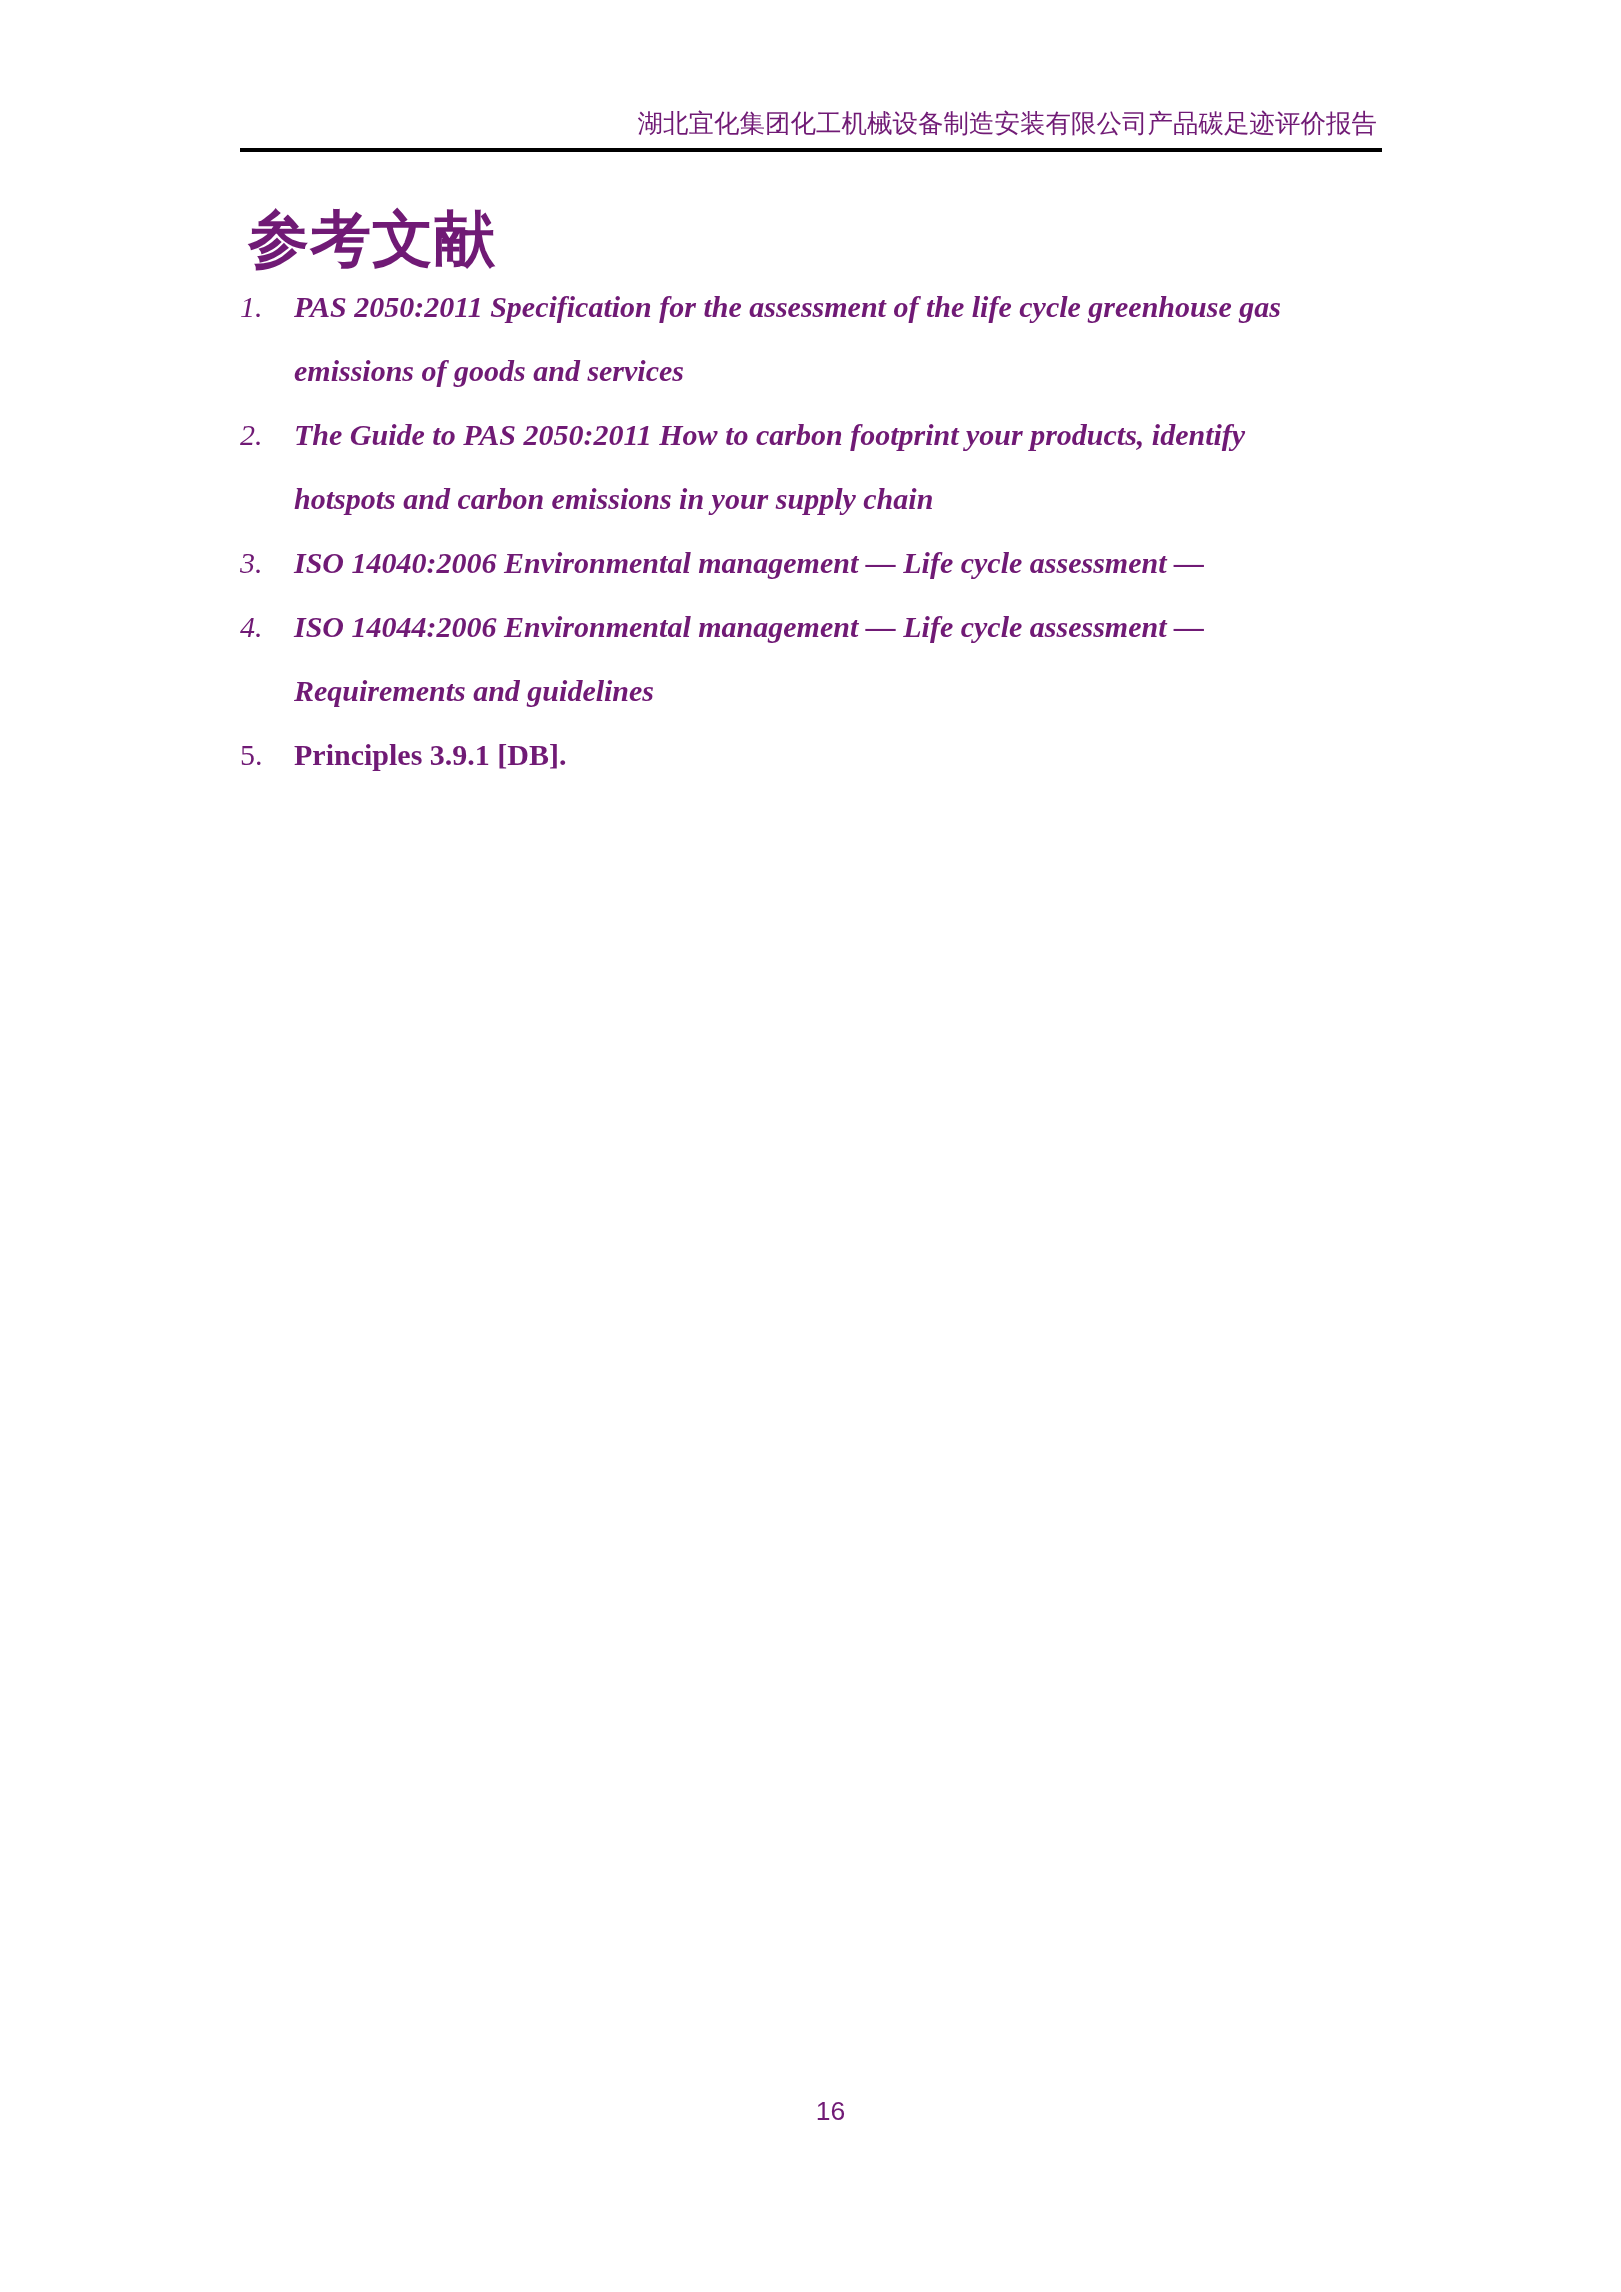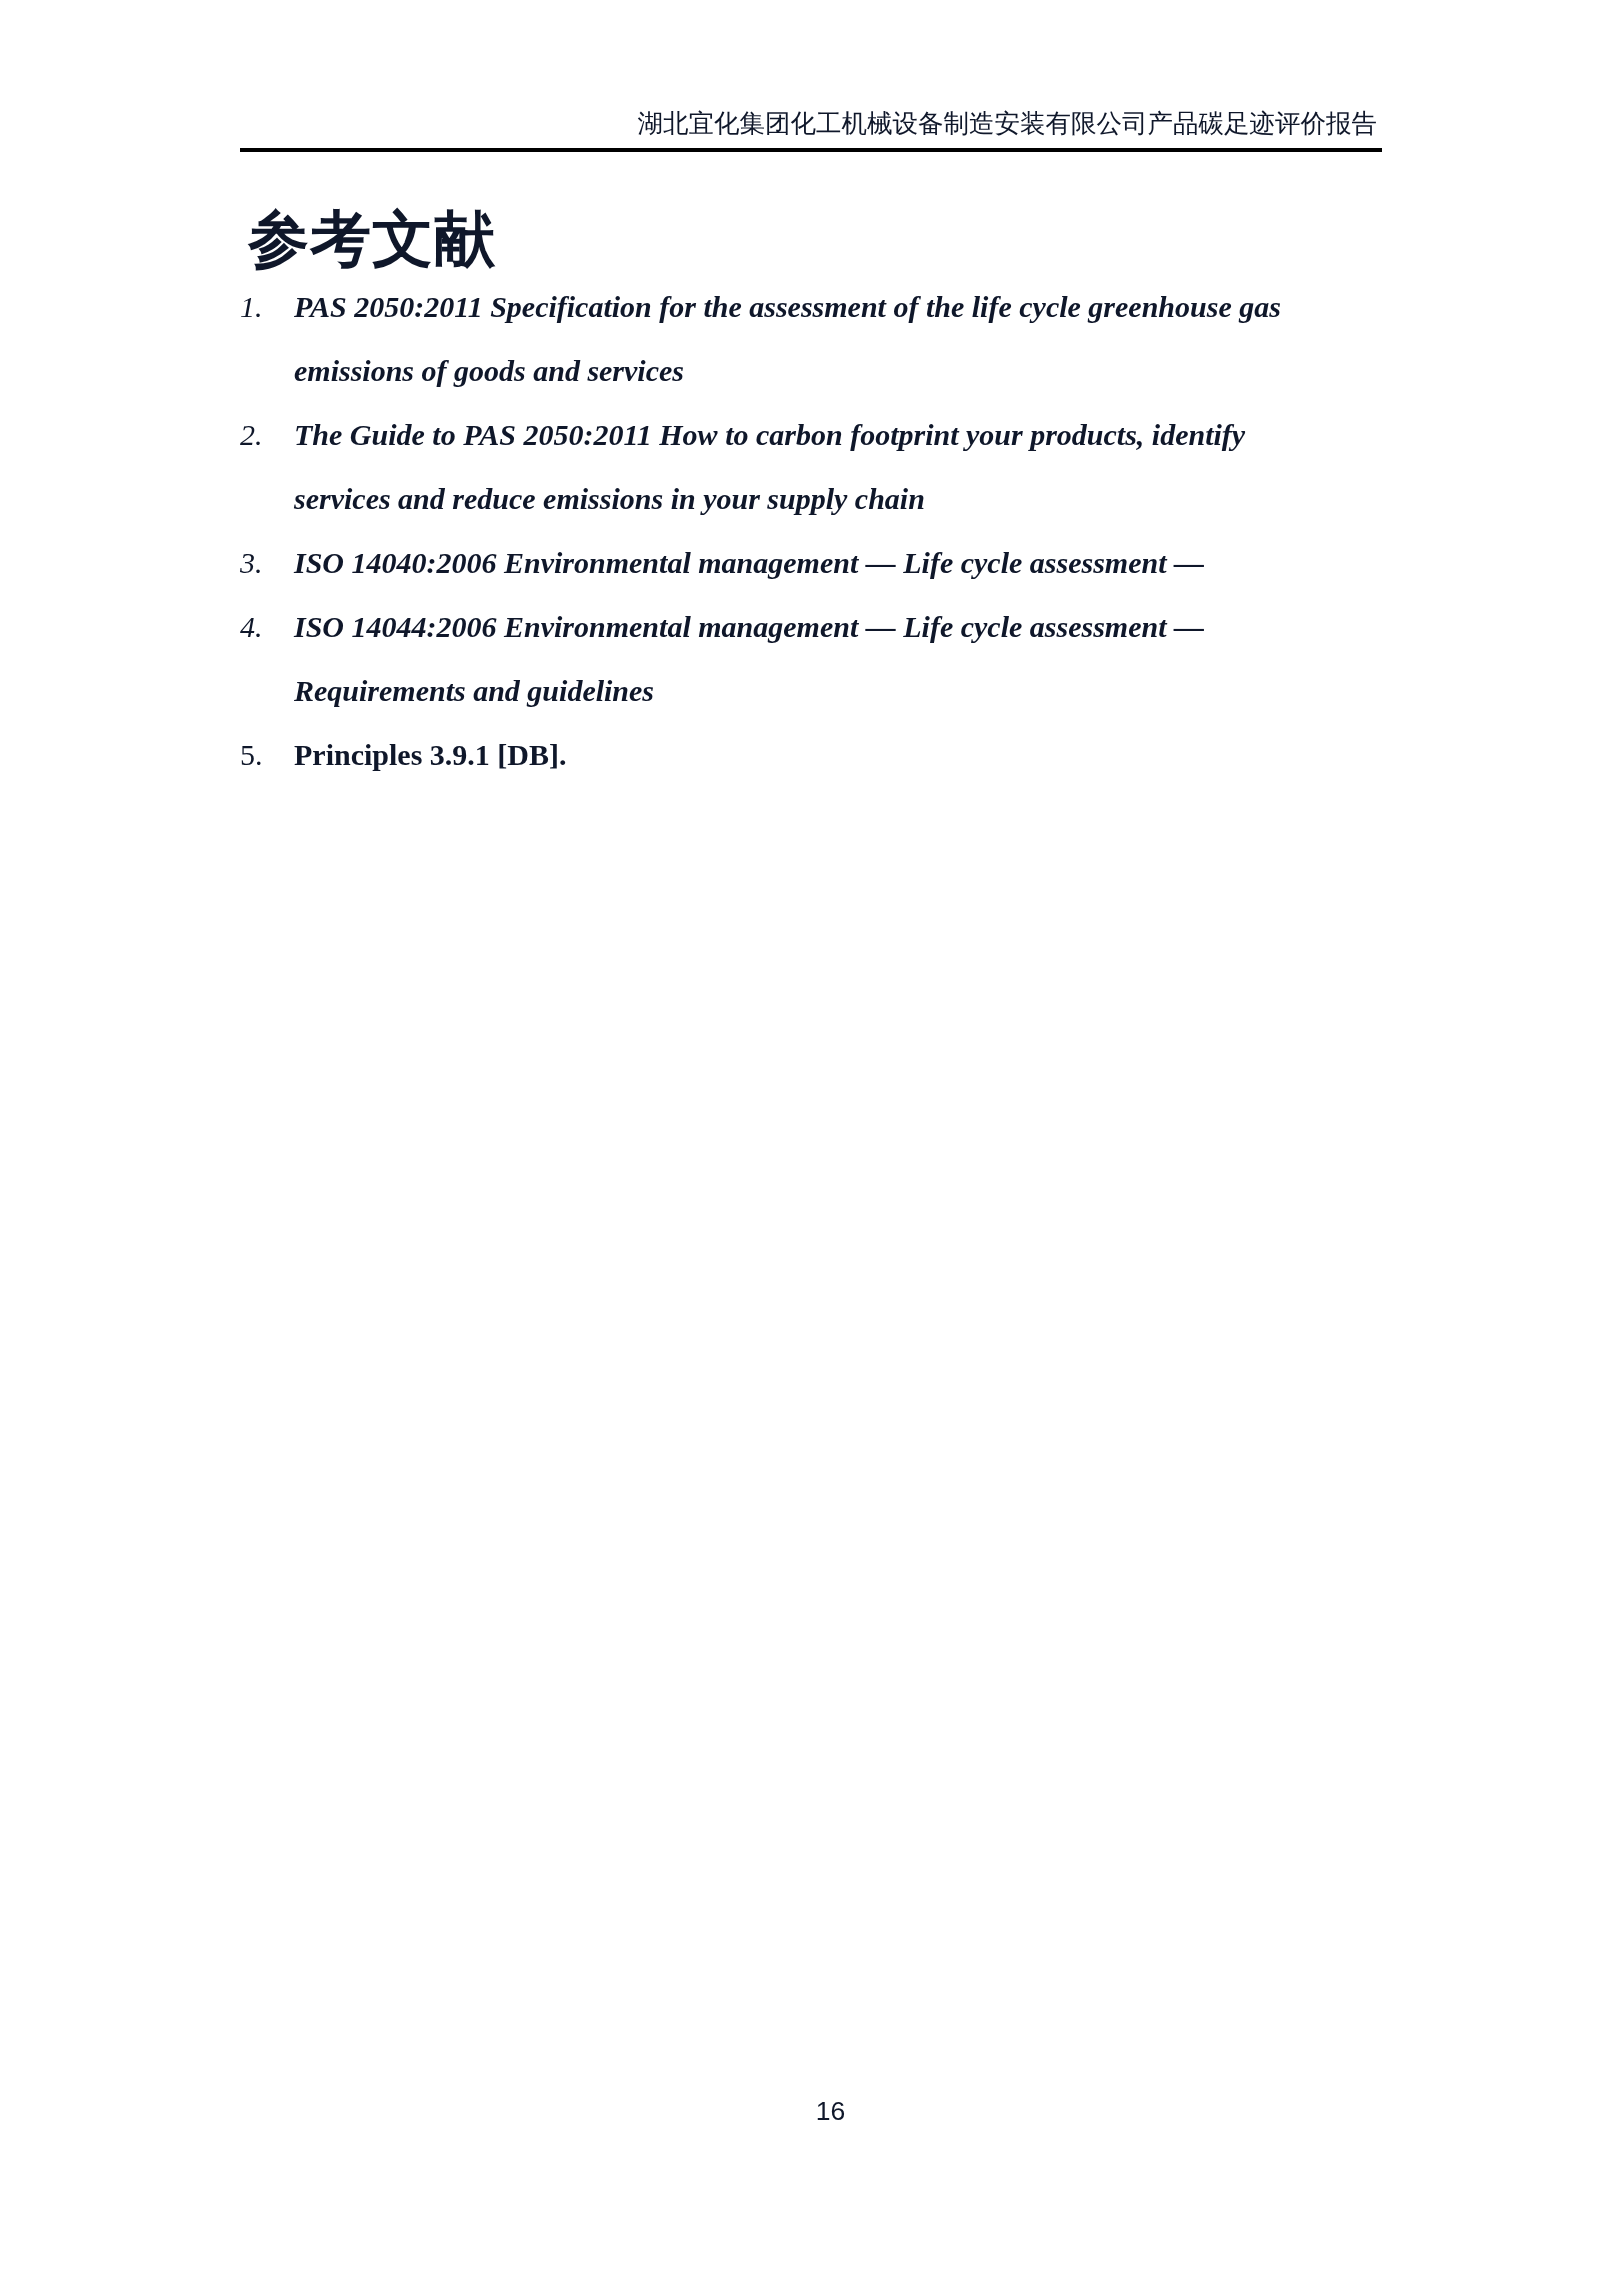--- a/index.html
+++ b/index.html
@@ -1,21 +1,21 @@
 <!DOCTYPE html>
 <html><head>
 <meta charset="utf-8">
 <style>
   html, body { margin: 0; padding: 0; background: #ffffff; }
   .page {
     position: relative;
     width: 1621px;
     height: 2293px;
     background: #ffffff;
-    color: #0f172a;
+    color: #701a75;
     font-family: "Liberation Serif", "DejaVu Serif", serif;
     overflow: hidden;
   }
   .header-text {
     position: absolute;
     left: 240px;
     width: 1137px;
     top: 106px;
     text-align: right;
     font-size: 25.5px;
@@ -86,21 +86,21 @@
 
   <div class="ref-list" id="ref-list">
       <div class="ref-item">
         <span class="ref-num">1.</span>
         <div class="ref-line">PAS 2050:2011 Specification for the assessment of the life cycle greenhouse gas</div>
         <div class="ref-line">emissions of goods and services</div>
       </div>
       <div class="ref-item">
         <span class="ref-num">2.</span>
         <div class="ref-line">The Guide to PAS 2050:2011 How to carbon footprint your products, identify</div>
-        <div class="ref-line">services and reduce emissions in your supply chain</div>
+        <div class="ref-line">hotspots and carbon emissions in your supply chain</div>
       </div>
       <div class="ref-item">
         <span class="ref-num">3.</span>
         <div class="ref-line">ISO 14040:2006 Environmental management — Life cycle assessment —</div>
       </div>
       <div class="ref-item">
         <span class="ref-num">4.</span>
         <div class="ref-line">ISO 14044:2006 Environmental management — Life cycle assessment —</div>
         <div class="ref-line">Requirements and guidelines</div>
       </div>

